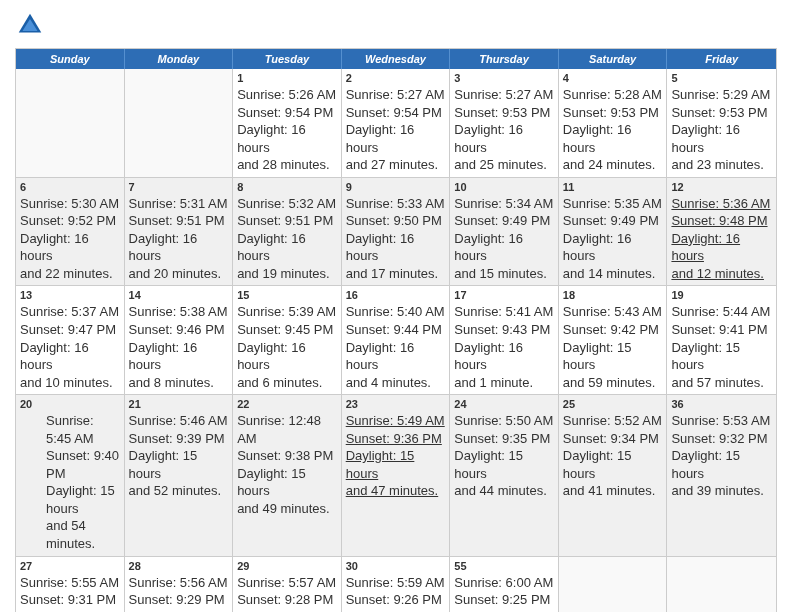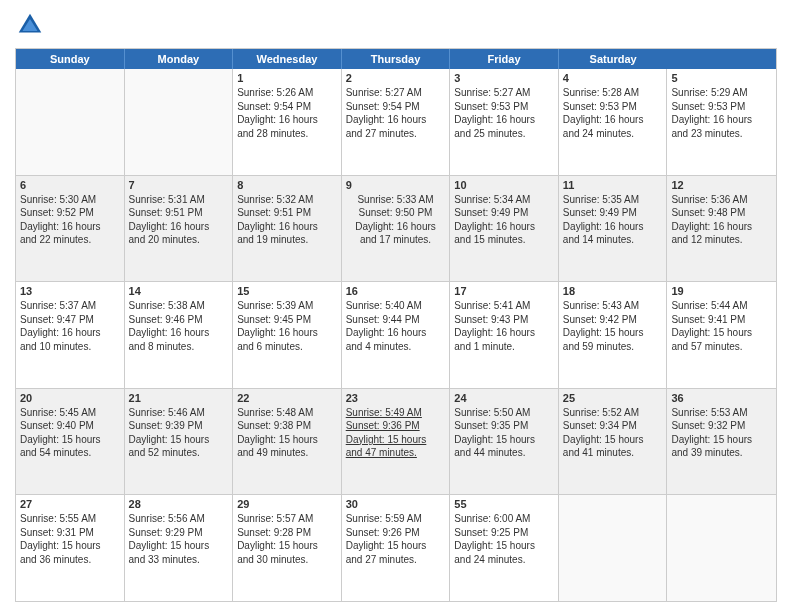--- a/index.html
+++ b/index.html
@@ -70,20 +70,21 @@
       grid-template-columns: repeat(7, 1fr);
       background: #2d6db5;
     }
     .cal-header-cell {
       color: #fff;
       font-size: 11px;
       font-weight: bold;
       text-align: center;
       padding: 4px 10px;
       border-right: 1px solid #5590d0;
+      font-style: italic;
     }
     .cal-header-cell:last-child { border-right: none; }
     .cal-body {
       flex: 1;
       display: flex;
       flex-direction: column;
     }
     .cal-row {
       display: grid;
       grid-template-columns: repeat(7, 1fr);
@@ -101,21 +102,21 @@
     }
     .cal-cell:last-child { border-right: none; }
     .cal-cell.empty { background: #f9f9f9; }
     .day-num {
       font-size: 11px;
       font-weight: bold;
       color: #333;
       margin-bottom: 2px;
     }
     .cal-cell-text {
-      font-size: 10px;
+      font-size: 13px;
       line-height: 1.35;
       color: #333;
     }
     .row-shaded .cal-cell {
       background: #f0f0f0;
     }
   </style>
 </head>
 <body>
 
@@ -134,24 +135,25 @@
     <div class="title-block">
       <div class="main-title"></div>
       <div class="subtitle"></div>
     </div>
   </div>
 
   <div class="calendar">
     <div class="cal-header">
     <div class="cal-header-cell">Sunday</div>
         <div class="cal-header-cell">Monday</div>
+        <div class="cal-header-cell">Tuesday</div>
         <div class="cal-header-cell">Wednesday</div>
         <div class="cal-header-cell">Thursday</div>
+        <div class="cal-header-cell">Saturday</div>
         <div class="cal-header-cell">Friday</div>
-        <div class="cal-header-cell">Saturday</div>
       </div>
     <div class="cal-body">
     <div class="cal-row">
           <div class="cal-cell empty"></div>
           <div class="cal-cell empty"></div>
           <div class="cal-cell">
             <div class="day-num">1</div>
             <div class="cal-cell-text" style="white-space: pre-line;">Sunrise: 5:26 AM
 Sunset: 9:54 PM
 Daylight: 16 hours
@@ -203,42 +205,42 @@
           </div>
           <div class="cal-cell">
             <div class="day-num">8</div>
             <div class="cal-cell-text" style="white-space: pre-line;">Sunrise: 5:32 AM
 Sunset: 9:51 PM
 Daylight: 16 hours
 and 19 minutes.</div>
           </div>
           <div class="cal-cell">
             <div class="day-num">9</div>
-            <div class="cal-cell-text" style="white-space: pre-line; text-align: center;">Sunrise: 5:33 AM
+            <div class="cal-cell-text" style="white-space: pre-line;">Sunrise: 5:33 AM
 Sunset: 9:50 PM
 Daylight: 16 hours
 and 17 minutes.</div>
           </div>
           <div class="cal-cell">
             <div class="day-num">10</div>
             <div class="cal-cell-text" style="white-space: pre-line;">Sunrise: 5:34 AM
 Sunset: 9:49 PM
 Daylight: 16 hours
 and 15 minutes.</div>
           </div>
           <div class="cal-cell">
             <div class="day-num">11</div>
             <div class="cal-cell-text" style="white-space: pre-line;">Sunrise: 5:35 AM
 Sunset: 9:49 PM
 Daylight: 16 hours
 and 14 minutes.</div>
           </div>
           <div class="cal-cell">
             <div class="day-num">12</div>
-            <div class="cal-cell-text" style="white-space: pre-line;">Sunrise: 5:36 AM
+            <div class="cal-cell-text" style="white-space: pre-line; text-decoration: underline;">Sunrise: 5:36 AM
 Sunset: 9:48 PM
 Daylight: 16 hours
 and 12 minutes.</div>
           </div>
         </div>
         <div class="cal-row">
           <div class="cal-cell">
             <div class="day-num">13</div>
             <div class="cal-cell-text" style="white-space: pre-line;">Sunrise: 5:37 AM
 Sunset: 9:47 PM
@@ -284,35 +286,35 @@
             <div class="day-num">19</div>
             <div class="cal-cell-text" style="white-space: pre-line;">Sunrise: 5:44 AM
 Sunset: 9:41 PM
 Daylight: 15 hours
 and 57 minutes.</div>
           </div>
         </div>
         <div class="cal-row row-shaded">
           <div class="cal-cell">
             <div class="day-num">20</div>
-            <div class="cal-cell-text" style="white-space: pre-line;">Sunrise: 5:45 AM
+            <div class="cal-cell-text" style="white-space: pre-line; margin-left: 26px;">Sunrise: 5:45 AM
 Sunset: 9:40 PM
 Daylight: 15 hours
 and 54 minutes.</div>
           </div>
           <div class="cal-cell">
             <div class="day-num">21</div>
             <div class="cal-cell-text" style="white-space: pre-line;">Sunrise: 5:46 AM
 Sunset: 9:39 PM
 Daylight: 15 hours
 and 52 minutes.</div>
           </div>
           <div class="cal-cell">
             <div class="day-num">22</div>
-            <div class="cal-cell-text" style="white-space: pre-line;">Sunrise: 5:48 AM
+            <div class="cal-cell-text" style="white-space: pre-line;">Sunrise: 12:48 AM
 Sunset: 9:38 PM
 Daylight: 15 hours
 and 49 minutes.</div>
           </div>
           <div class="cal-cell">
             <div class="day-num">23</div>
             <div class="cal-cell-text" style="white-space: pre-line; text-decoration: underline;">Sunrise: 5:49 AM
 Sunset: 9:36 PM
 Daylight: 15 hours
 and 47 minutes.</div>

